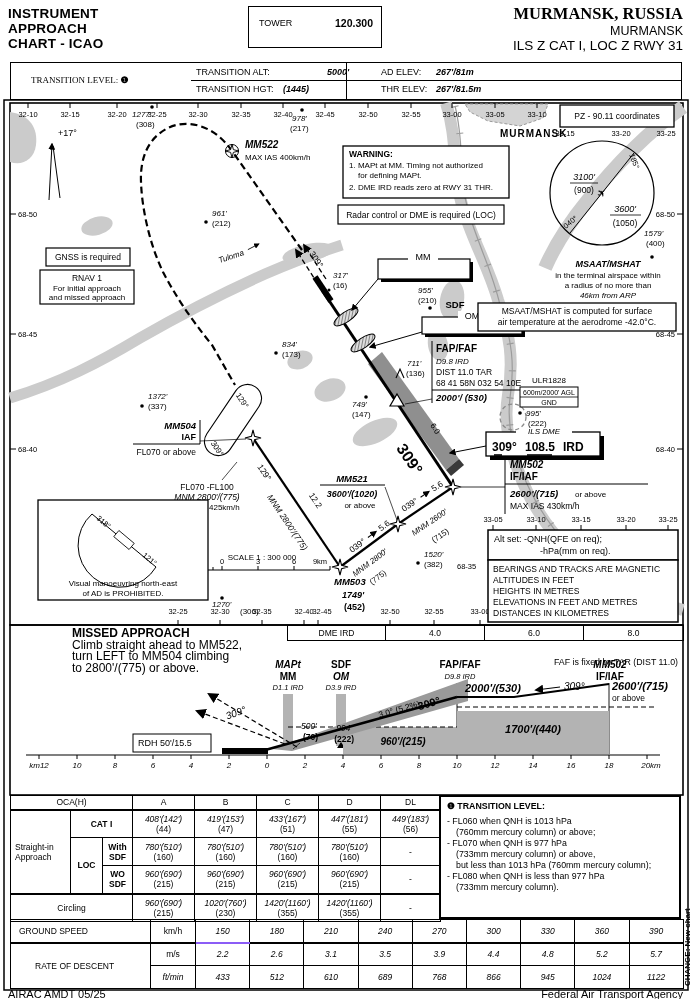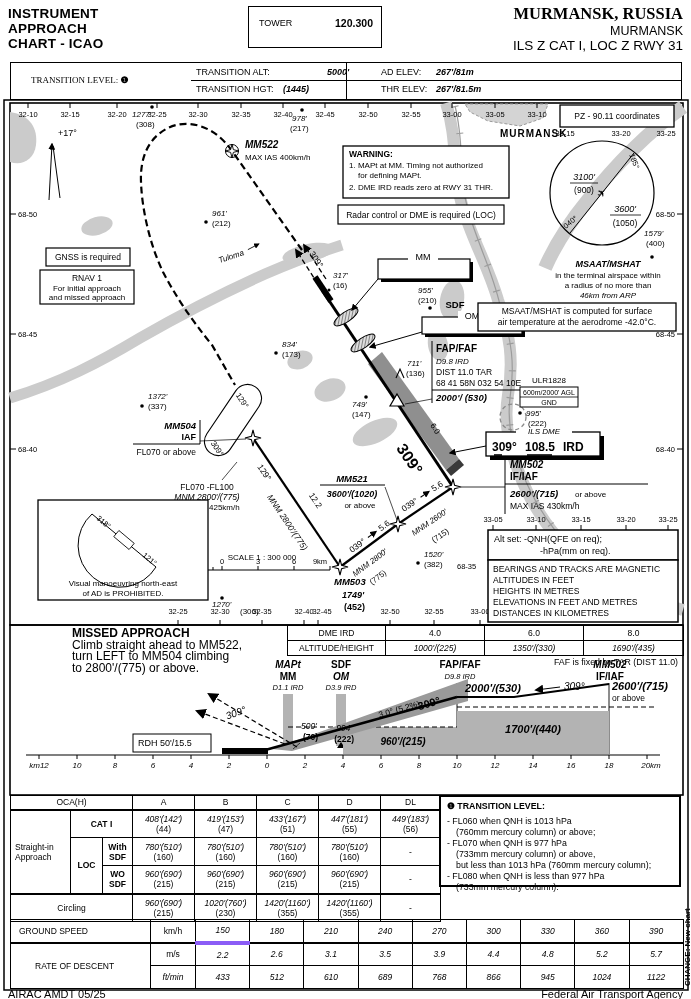--- a/index.html
+++ b/index.html
@@ -612,26 +612,20 @@
         <col style="width:99px">
         <col style="width:100px">
       </colgroup>
     <tbody>
         <tr style="height:15px;">
       <td>DME IRD</td>
       <td>4.0</td>
       <td>6.0</td>
       <td>8.0</td>
     </tr>
-    <tr style="height:15px;">
-      <td>ALTITUDE/HEIGHT</td>
-      <td class="cell-it">1000'/(225)</td>
-      <td class="cell-it">1350'/(330)</td>
-      <td class="cell-it">1690'/(435)</td>
-    </tr>
   </tbody>
     </table>
   <div class="abs" style="left:400px;top:657px;width:278px;text-align:right;font-size:8.8px;">FAF is fixed by TAR (DIST 11.0)</div>
 
   <div class="abs ma-blk" style="left:72px;top:628px;width:210px;">
     <div class="b">MISSED APPROACH</div>
     <div>Climb straight ahead to MM522,</div>
     <div>turn LEFT to MM504 climbing</div>
     <div>to 2800'/(775) or above.</div>
   </div>
@@ -752,21 +746,21 @@
             <div class="cell-it">1420'(1160')</div>
             <div>(355)</div>
           </td>
       <td class="thick-t">
             <div>-</div>
           </td>
     </tr>
   </tbody>
     </table>
 
-  <div class="abs notes" style="left:439px;top:795px;width:242px;height:92px;border:2px solid #000;box-sizing:border-box;padding:4px 0 0 6px;">
+  <div class="abs notes" style="left:439px;top:795px;width:242px;height:124px;border:2px solid #000;box-sizing:border-box;padding:4px 0 0 6px;">
     <div class="b">
       <span>❶</span>
       <span>TRANSITION LEVEL:</span>
     </div>
     <div style="height:4px;"></div>
     <div>- FL060 when QNH is 1013 hPa</div>
     <div class="ind">(760mm mercury column) or above;</div>
     <div>- FL070 when QNH is 977 hPa</div>
     <div class="ind">(733mm mercury column) or above,</div>
     <div class="ind">but less than 1013 hPa  (760mm mercury column);</div>
@@ -777,21 +771,21 @@
   <table class="abs spd-t" style="left:10px;top:919px;width:673px;">
     <colgroup>
         <col style="width:140px">
         <col style="width:45px">
         <col span="9" style="width:54.2px">
       </colgroup>
     <tbody>
         <tr style="height:23px;">
       <td style="text-align:left;padding-left:8px;border-bottom:2px solid #000;">GROUND SPEED</td>
       <td style="border-bottom:2px solid #000;">km/h</td>
-      <td class="cell-it" style="border-bottom:4px solid #8b5cf6;">150</td>
+      <td class="cell-it" style="border-bottom:2px solid #8b5cf6;">150</td>
       <td class="cell-it" style="border-bottom:2px solid #000;">180</td>
       <td class="cell-it" style="border-bottom:2px solid #000;">210</td>
       <td class="cell-it" style="border-bottom:2px solid #000;">240</td>
       <td class="cell-it" style="border-bottom:2px solid #000;">270</td>
       <td class="cell-it" style="border-bottom:2px solid #000;">300</td>
       <td class="cell-it" style="border-bottom:2px solid #000;">330</td>
       <td class="cell-it" style="border-bottom:2px solid #000;">360</td>
       <td class="cell-it" style="border-bottom:2px solid #000;">390</td>
     </tr>
     <tr style="height:23px;">

